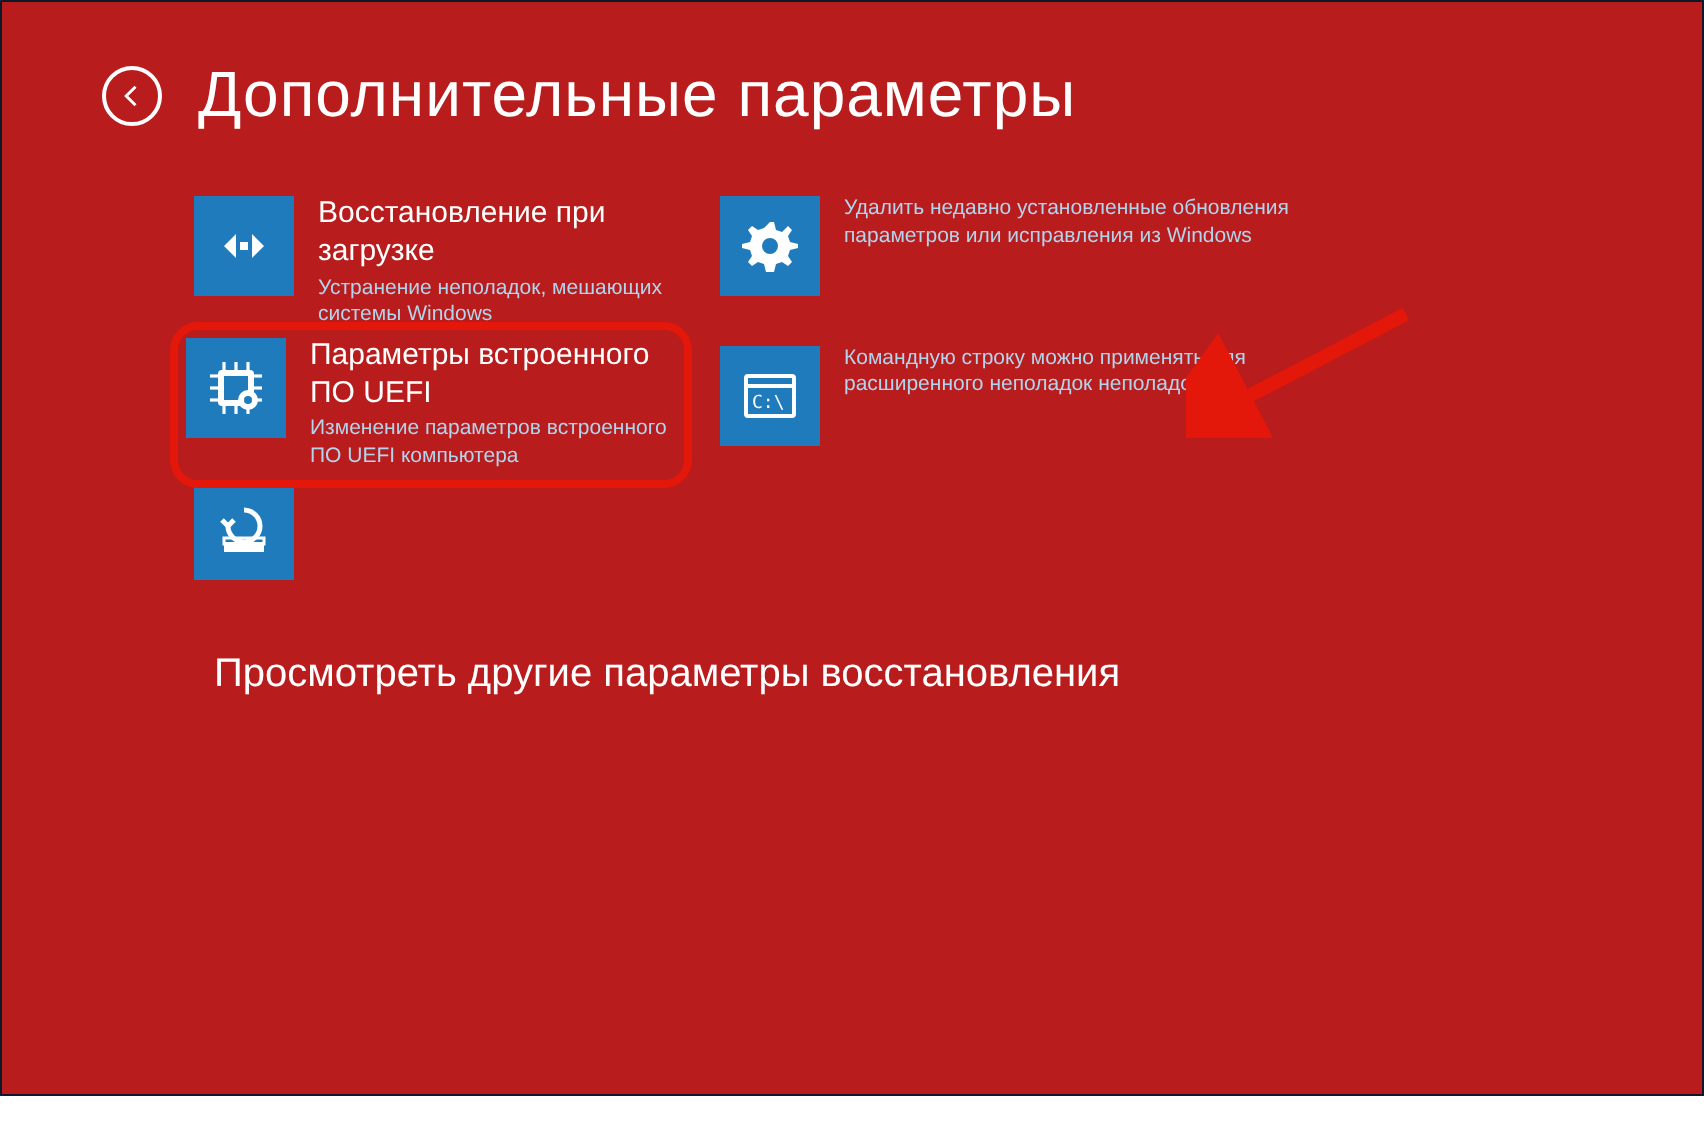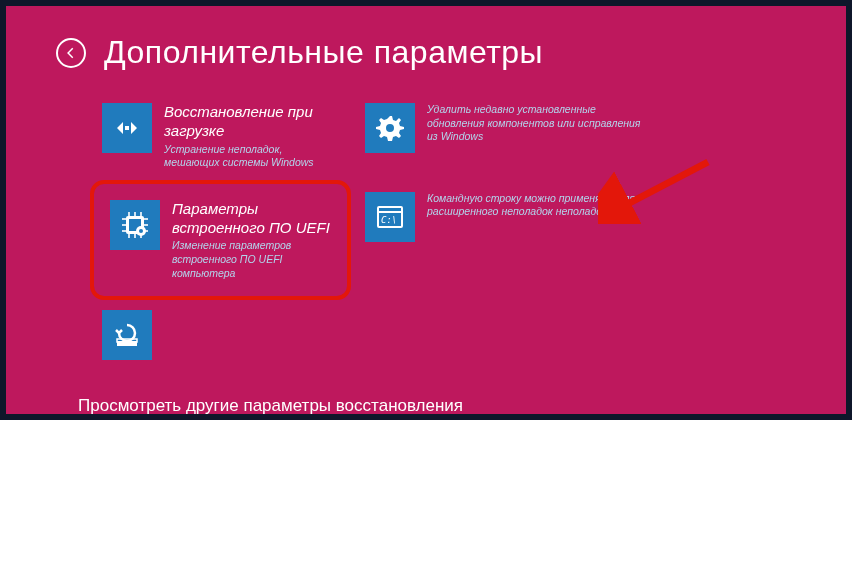--- a/index.html
+++ b/index.html
@@ -5,23 +5,23 @@
     * { margin: 0; padding: 0; box-sizing: border-box; }
     body {
       width: 852px;
       height: 562px;
       background: #fff;
       font-family: 'Segoe UI', Tahoma, sans-serif;
       overflow: hidden;
     }
     .frame {
       width: 852px;
-      height: 420px;
-      border: 6px solid #0f172a;
-      background: #be185d;
+      height: 548px;
+      border: 1px solid #0f172a;
+      background: #b91c1c;
       position: relative;
       padding: 28px 50px;
       color: #fff;
     }
     .header {
       display: flex;
       align-items: center;
       gap: 18px;
       margin-bottom: 28px;
     }
@@ -39,23 +39,22 @@
     .back-btn svg { width: 14px; height: 14px; }
     .page-title {
       font-size: 32px;
       font-weight: 300;
       letter-spacing: 0.5px;
     }
     .options-grid {
       display: grid;
       grid-template-columns: 245px 295px;
       grid-template-rows: auto auto auto;
-      gap: 14px 18px;
+      gap: 0 18px;
       margin-left: 42px;
-      font-style: italic;
     }
     .tile {
       display: flex;
       gap: 12px;
       cursor: pointer;
       padding: 4px;
     }
     .tile-icon {
       width: 50px;
       height: 50px;
@@ -77,34 +76,34 @@
       color: #fff;
     }
     .tile-desc {
       font-size: 10.5px;
       line-height: 1.3;
       color: #b3d4ec;
     }
     .highlighted {
       border: 4px solid #e3170a;
       border-radius: 14px;
-      padding: 16px;
+      padding: 4px;
       margin: -8px;
       position: relative;
     }
     .arrow-annotation {
       position: absolute;
       left: 592px;
       top: 148px;
       pointer-events: none;
     }
     .more-link {
       margin-top: 32px;
-      margin-left: 22px;
-      font-size: 17px;
+      margin-left: 56px;
+      font-size: 20px;
       cursor: pointer;
     }
   </style>
 </head>
 <body>
 
 <div class="frame">
 
   <div class="header">
     <div class="back-btn">
@@ -129,21 +128,21 @@
       </div>
     </div>
 
     <div class="tile">
       <div class="tile-icon">
         <svg viewBox="0 0 32 32">
             <path d="M16 4 L18 4 L19 8 L22 9 L25 6 L27 8 L25 11 L26 14 L30 15 L30 17 L26 18 L25 21 L27 24 L25 26 L22 24 L19 25 L18 29 L14 29 L13 25 L10 24 L7 26 L5 24 L7 21 L6 18 L2 17 L2 15 L6 14 L7 11 L5 8 L7 6 L10 8 L13 7 Z M16 12 A4 4 0 1 0 16 20 A4 4 0 1 0 16 12" fill="#fff" fill-rule="evenodd"></path>
           </svg>
       </div>
       <div class="tile-text">
-        <div class="tile-desc">Удалить недавно установленные обновления компонентов или исправления из Windows</div>
+        <div class="tile-desc">Удалить недавно установленные обновления параметров или исправления из Windows</div>
       </div>
     </div>
 
 
     <div class="tile highlighted">
       <div class="tile-icon">
         <svg viewBox="0 0 32 32">
           <rect x="7" y="7" width="18" height="18" rx="2" fill="#fff"></rect>
           <rect x="10" y="10" width="12" height="12" fill="#207bbd"></rect>
           <g stroke="#fff" stroke-width="1.6">

